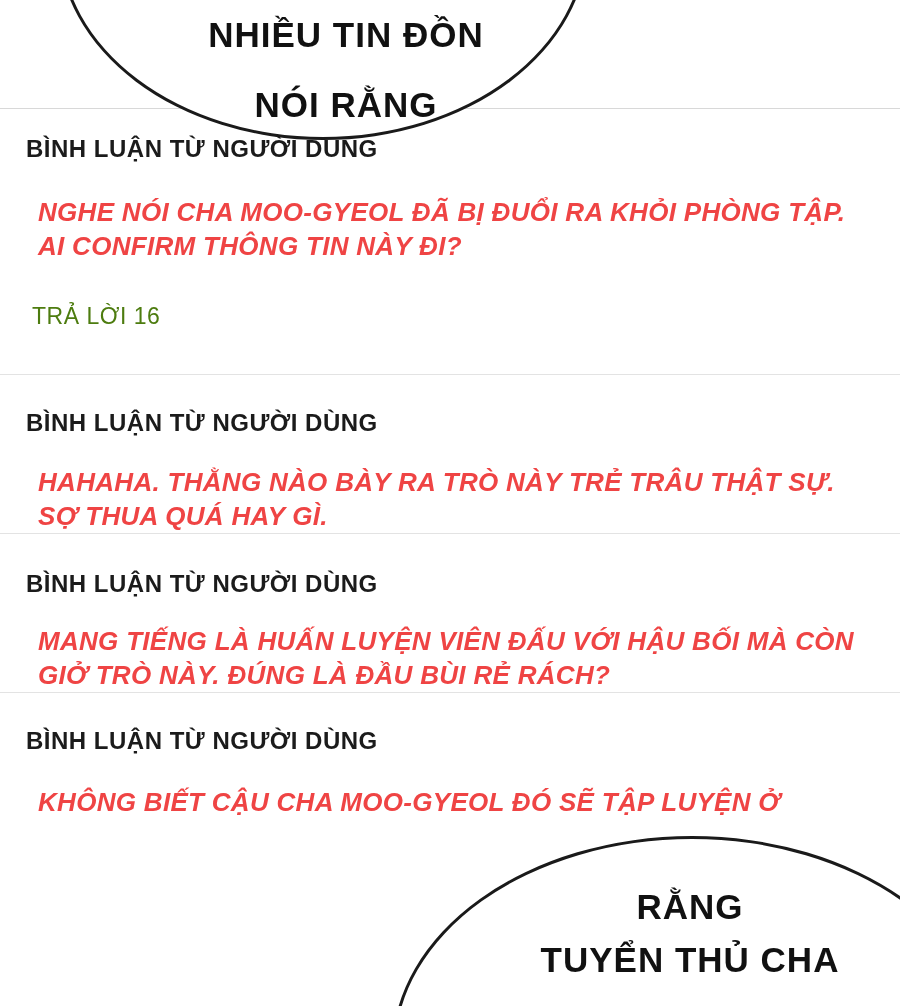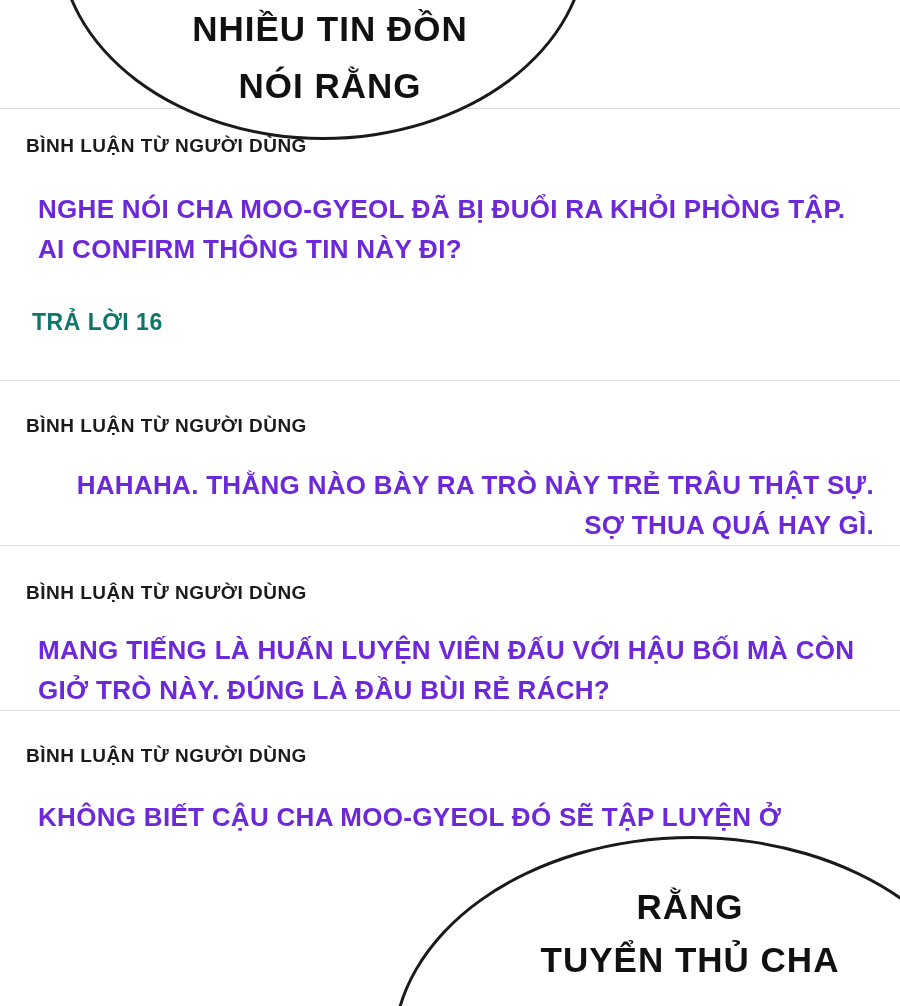--- a/index.html
+++ b/index.html
@@ -24,28 +24,28 @@
     width: 530px;
     height: 400px;
     border: 3px solid #1a1a1a;
     border-radius: 50% / 50%;
     background: #ffffff;
     box-sizing: border-box;
     z-index: 3;
   }
   .bubble-top-text {
     position: absolute;
-    left: 80px;
+    left: 96px;
     top: 0px;
     width: 500px;
     text-align: center;
     z-index: 5;
     font-weight: 700;
     font-size: 35px;
-    line-height: 57px;
+    line-height: 70px;
     letter-spacing: 1px;
     color: #111;
   }
 
   
   .bubble-bottom {
     position: absolute;
     left: 392px;
     top: 836px;
     width: 600px;
@@ -81,48 +81,49 @@
   .comment {
     position: relative;
     padding: 0 26px;
     box-sizing: border-box;
     border-top: 1px solid #e3e3e3;
   }
   .comment:first-child {
     border-top: 1px solid #d8d8d8;
   }
   .comment-author {
-    font-size: 19px;
+    font-size: 24px;
     font-weight: 700;
     letter-spacing: 0.5px;
     color: #1b1b1b;
     padding-top: 26px;
   }
   .comment-body {
     font-size: 26px;
     font-weight: 700;
     letter-spacing: 0.3px;
-    line-height: 40px;
-    color: #6d28d9;
+    line-height: 34px;
+    color: #ef4444;
     padding-top: 26px;
     padding-left: 12px;
+    font-style: italic;
   }
   .comment-replies {
     font-size: 23px;
-    font-weight: 700;
+    font-weight: 400;
     letter-spacing: 0.5px;
-    color: #0f766e;
+    color: #4d7c0f;
     padding-top: 30px;
     padding-bottom: 34px;
     padding-left: 6px;
   }
   .c1 .comment-body { padding-top: 32px; }
   .c1 .comment-replies { padding-top: 40px; padding-bottom: 44px; }
   .c2 .comment-author { padding-top: 34px; }
-  .c2 .comment-body { padding-top: 28px; text-align: right; }
+  .c2 .comment-body { padding-top: 28px; }
   .c2 .comment-replies { padding-top: 26px; padding-bottom: 46px; }
   .c3 .comment-author { padding-top: 36px; }
   .c3 .comment-body { padding-top: 26px; }
   .c3 .comment-replies { padding-top: 24px; padding-bottom: 44px; }
   .c4 .comment-author { padding-top: 34px; }
   .c4 .comment-body { padding-top: 30px; }
 </style>
 </head>
 <body>
 

